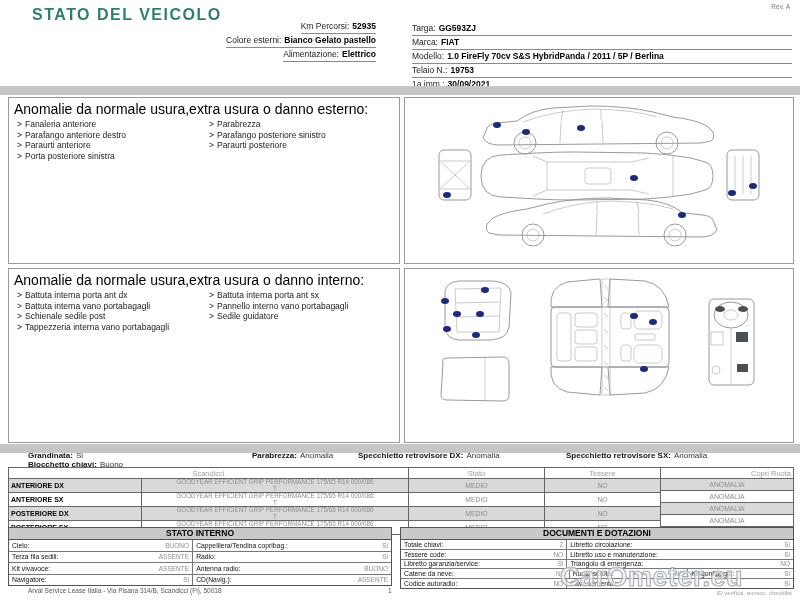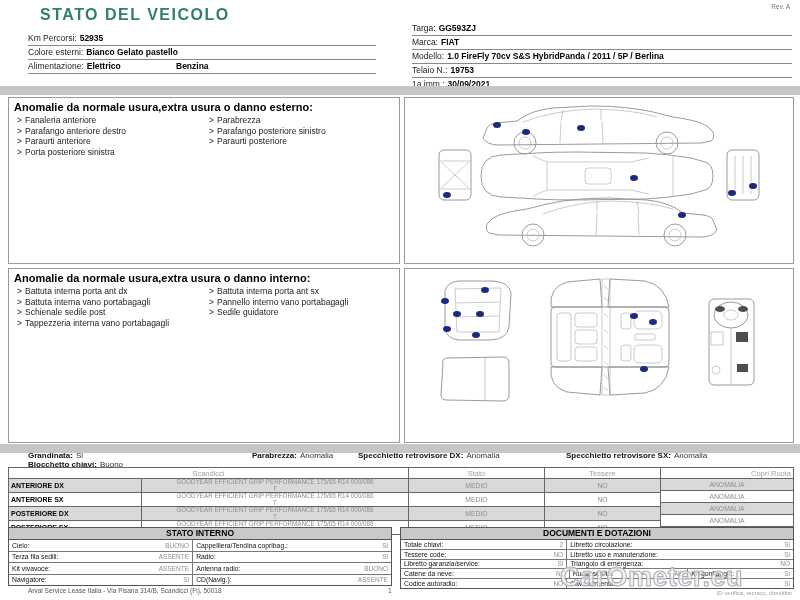--- a/index.html
+++ b/index.html
@@ -1,39 +1,39 @@
 <!DOCTYPE html>
 <html><head>
 <meta charset="utf-8">
 <style>
   html,body{margin:0;padding:0;background:#fff;}
   #page{position:relative;width:800px;height:600px;background:#ffffff;
         font-family:"Liberation Sans",sans-serif;color:#1a1a1a;overflow:hidden;}
   .abs{position:absolute;}
 
   
-  #title{left:40px;top:6px;font-size:16px;font-weight:bold;letter-spacing:1.5px;color:#2e7f6e;}
+  #title{left:32px;top:6px;font-size:16px;font-weight:bold;letter-spacing:1.5px;color:#2e7f6e;}
   #rev{right:10px;top:3px;font-size:6.5px;color:#777;}
   .fieldcol{display:flex;flex-direction:column;}
-  #fields-left{left:28px;top:32px;width:348px;}
+  #fields-left{left:28px;top:20px;width:348px;align-items:flex-end;}
   #fields-right{left:412px;top:22px;width:380px;}
   .field{border-bottom:1px solid #8a8a8a;font-size:8.5px;line-height:12.5px;height:13px;white-space:nowrap;overflow:hidden;}
   .field .lbl{color:#222;}
   .field .val{font-weight:bold;color:#000;margin-left:3px;}
   .field .val2{font-weight:bold;color:#000;position:absolute;left:148px;}
 
   
   .band{left:0;width:800px;height:9px;background:#c6c6c6;}
   #band1{top:86px;} #band2{top:444px;}
 
   
   .anom-box{left:8px;width:390px;border:1px solid #9a9a9a;background:#fff;}
   #ext-box{top:97px;height:165px;}
   #int-box{top:268px;height:173px;}
-  .anom-header{font-size:11px;font-weight:bold;padding:3px 5px 2px 5px;color:#000;}
+  .anom-header{font-size:14px;font-weight:normal;padding:3px 5px 2px 5px;color:#000;}
   .anom-cols{position:relative;}
   .anom-col{position:absolute;top:0;font-size:8.5px;line-height:10.5px;color:#222;}
   .anom-col.c1{left:8px;width:185px;}
   .anom-col.c2{left:200px;width:185px;}
   .anom-item .b{margin-right:3px;}
 
   .diag-box{left:404px;width:388px;border:1px solid #9a9a9a;background:#fff;}
   #ext-diag{top:97px;height:165px;}
   #int-diag{top:268px;height:173px;}
   .diag-box svg{display:block;}

